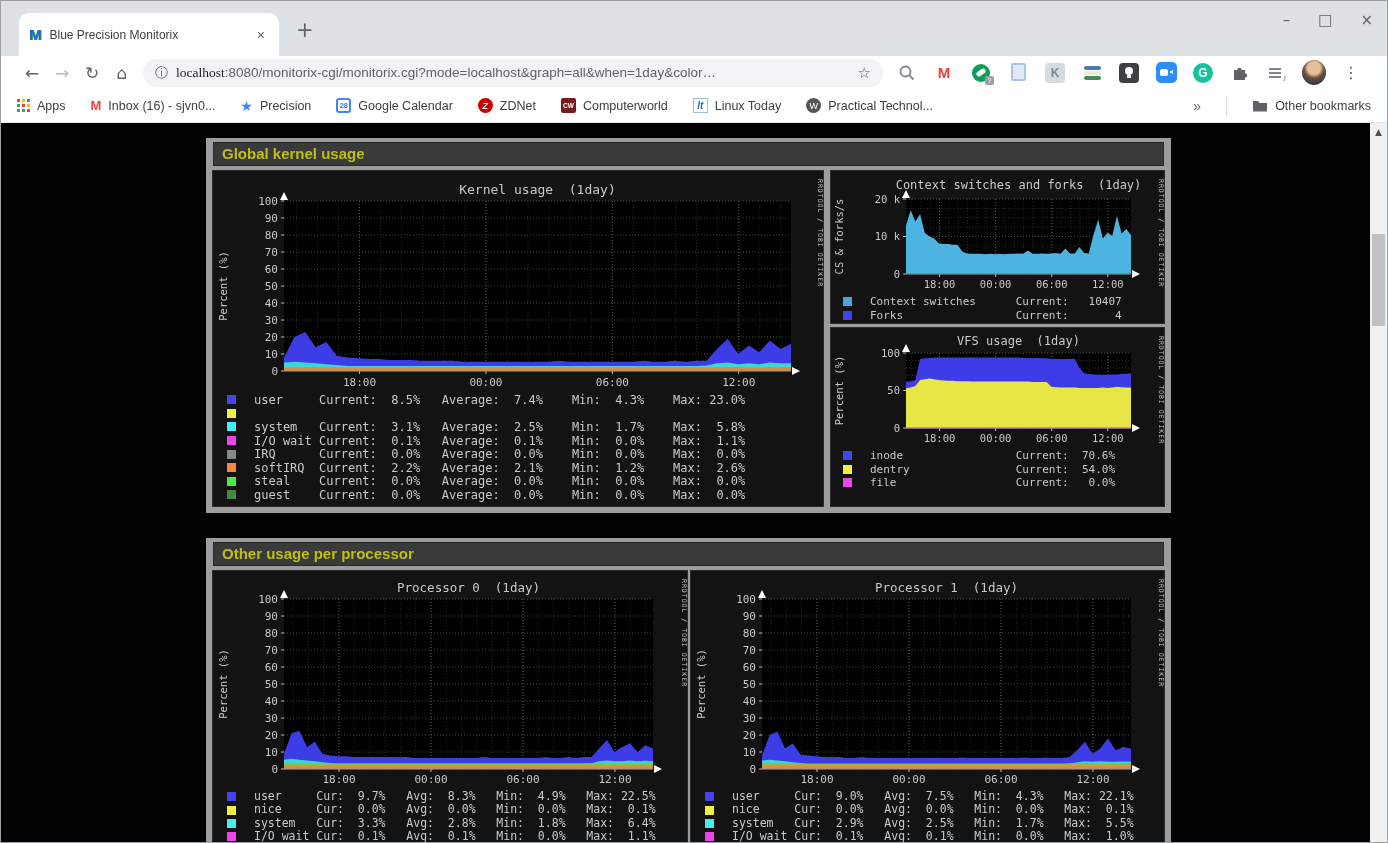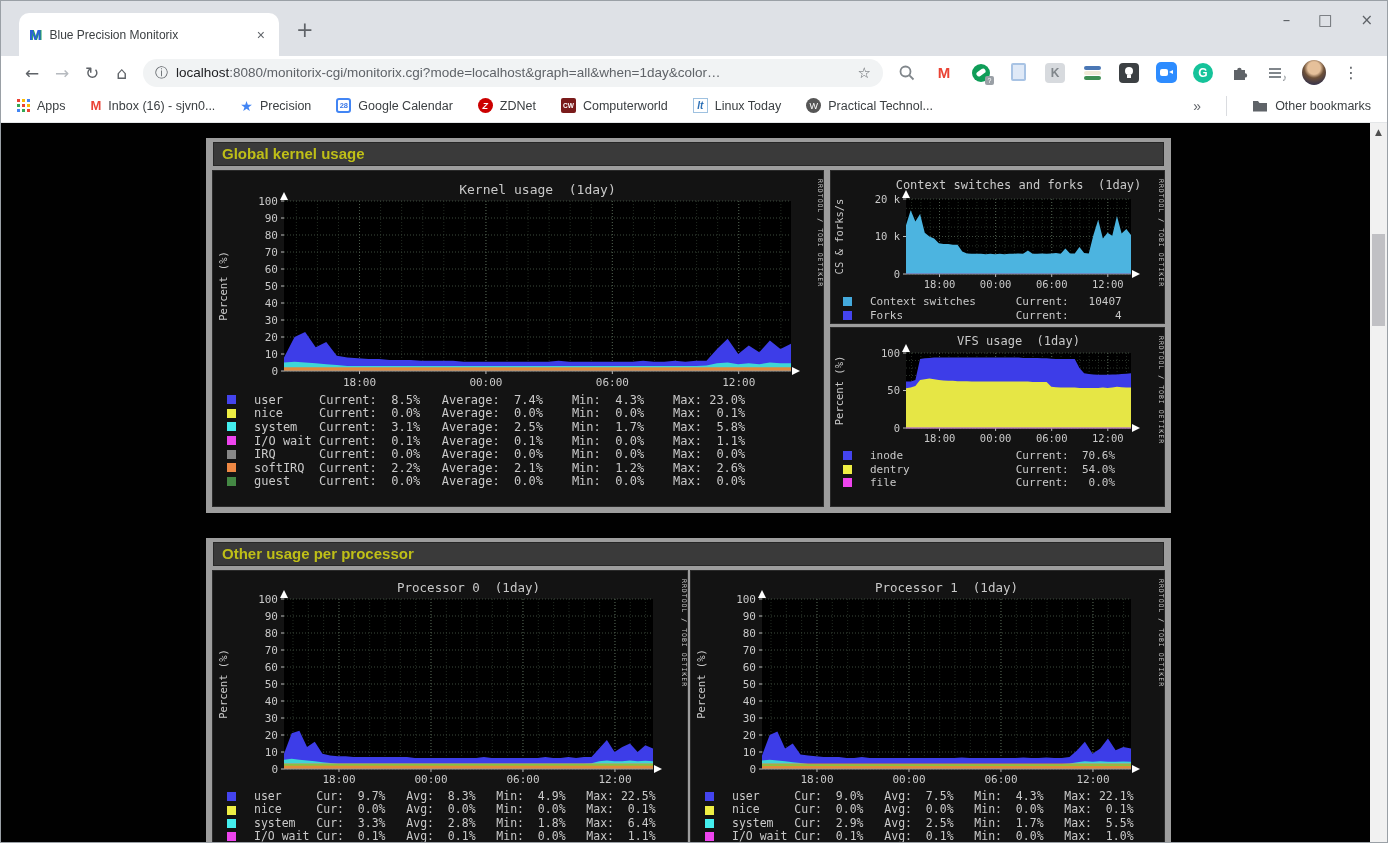--- a/index.html
+++ b/index.html
@@ -22,21 +22,21 @@
   
   .toolbar { position:absolute; left:0; top:55px; width:100%; height:33px; background:#fff;
              display:flex; align-items:center; padding:0 10px 0 16px; }
   .navbtn { font-family:"DejaVu Sans", sans-serif; font-size:17px; color:#5f6368;
             width:30px; text-align:center; }
   .navbtn.disabled { color:#b6babf; }
   .urlbar { width:740px; height:28px; margin-left:6px; background:#f1f3f4; border-radius:14px;
             display:flex; align-items:center; padding:0 12px; gap:8px; overflow:hidden; }
   .info-ic { font-size:13px; color:#5f6368; font-family:"DejaVu Sans", sans-serif; }
   .url-text { font-size:13.5px; white-space:nowrap; overflow:hidden; }
-  .url-host { color:#202124; }
+  .url-host { color:#202124;font-family:Liberation Serif, serif; }
   .url-rest { color:#5f6368; }
   .star-ic { margin-left:auto; font-size:15px; color:#5f6368; font-family:"DejaVu Sans", sans-serif; }
   .ext-row { display:flex; align-items:center; gap:13px; margin-left:12px; }
   .ext { width:24px; height:24px; display:flex; align-items:center; justify-content:center;
          position:relative; }
   .ext-search svg, .ext-puzzle svg { display:block; }
   .ext-gmail { color:#ea4335; font-weight:bold; font-size:15px; }
   .ic-voice { width:18px; height:18px; border-radius:50%; background:#0f9d58; position:relative; }
   .ic-voice::before { content:""; position:absolute; left:4px; top:6px; width:10px; height:5px;
                       background:#fff; border-radius:3px; transform:rotate(-35deg); }
@@ -343,37 +343,40 @@
           <text transform="translate(14,115) rotate(-90)" text-anchor="middle" font-size="10.5">Percent (%)</text>
           <text transform="translate(605,8) rotate(90)" font-size="6.5" fill="#5a5a5a" letter-spacing="1">RRDTOOL / TOBI OETIKER</text>
         </svg>
         <div class="legend" style="left: 14px; top: 222px; font-size: 12px;">
           <div class="lrow" style="height: 13.6px;">
             <span class="sw" style="background: rgb(68, 68, 238);"></span>
             <pre>user     Current:  8.5%   Average:  7.4%    Min:  4.3%    Max: 23.0%</pre>
           </div>
           <div class="lrow" style="height: 13.6px;">
             <span class="sw" style="background: rgb(238, 238, 68);"></span>
-            <pre>nice     Current:  0.0%   Average:  0.0%    Min:  0.0%    Max:  0.1%</pre>
           </div>
           <div class="lrow" style="height: 13.6px;">
             <span class="sw" style="background: rgb(68, 238, 238);"></span>
             <pre>system   Current:  3.1%   Average:  2.5%    Min:  1.7%    Max:  5.8%</pre>
           </div>
           <div class="lrow" style="height: 13.6px;">
             <span class="sw" style="background: rgb(238, 68, 238);"></span>
             <pre>I/O wait Current:  0.1%   Average:  0.1%    Min:  0.0%    Max:  1.1%</pre>
           </div>
           <div class="lrow" style="height: 13.6px;">
             <span class="sw" style="background: rgb(136, 136, 136);"></span>
             <pre>IRQ      Current:  0.0%   Average:  0.0%    Min:  0.0%    Max:  0.0%</pre>
           </div>
           <div class="lrow" style="height: 13.6px;">
             <span class="sw" style="background: rgb(238, 136, 68);"></span>
             <pre>softIRQ  Current:  2.2%   Average:  2.1%    Min:  1.2%    Max:  2.6%</pre>
+          </div>
+          <div class="lrow" style="height: 13.6px;">
+            <span class="sw" style="background: rgb(68, 238, 68);"></span>
+            <pre>steal    Current:  0.0%   Average:  0.0%    Min:  0.0%    Max:  0.0%</pre>
           </div>
           <div class="lrow" style="height: 13.6px;">
             <span class="sw" style="background: rgb(68, 136, 68);"></span>
             <pre>guest    Current:  0.0%   Average:  0.0%    Min:  0.0%    Max:  0.0%</pre>
           </div>
         </div>
       </div>
     <div class="graph-panel" id="g-ctx">
         <svg width="333" height="152">
           <rect x="75" y="28" width="225" height="75" fill="#000"></rect>

